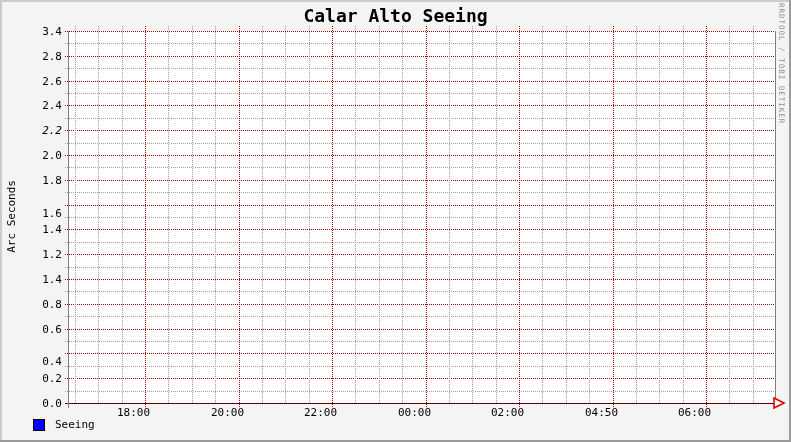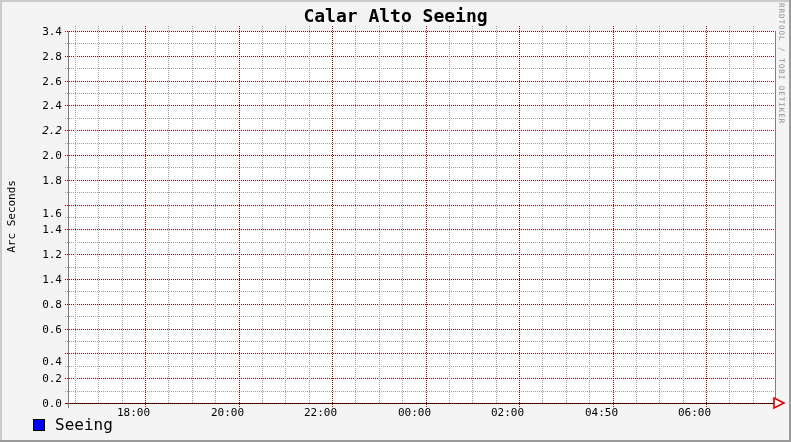--- a/index.html
+++ b/index.html
@@ -47,21 +47,21 @@
 
   .tick-label{position:absolute;font-size:11px;line-height:13px;white-space:nowrap;}
   .tick-label.y{width:62px;left:0;text-align:right;}
   .tick-label.x{width:56px;text-align:left;top:406px;}
 
   .legend{position:absolute;left:33px;top:418px;height:14px;}
   .legend-swatch{
     position:absolute;left:0;top:1px;width:10px;height:10px;
     background:#0000ff;border:1px solid #000;
   }
-  .legend-label{position:absolute;left:22px;top:0;font-size:16px;line-height:13px;}
+  .legend-label{position:absolute;left:22px;top:0;font-size:11px;line-height:13px;}
 </style>
 </head>
 <body>
 
 <div class="screen">
 
   <div class="plot-canvas"></div>
 
   <div class="axis-x"></div>
 

